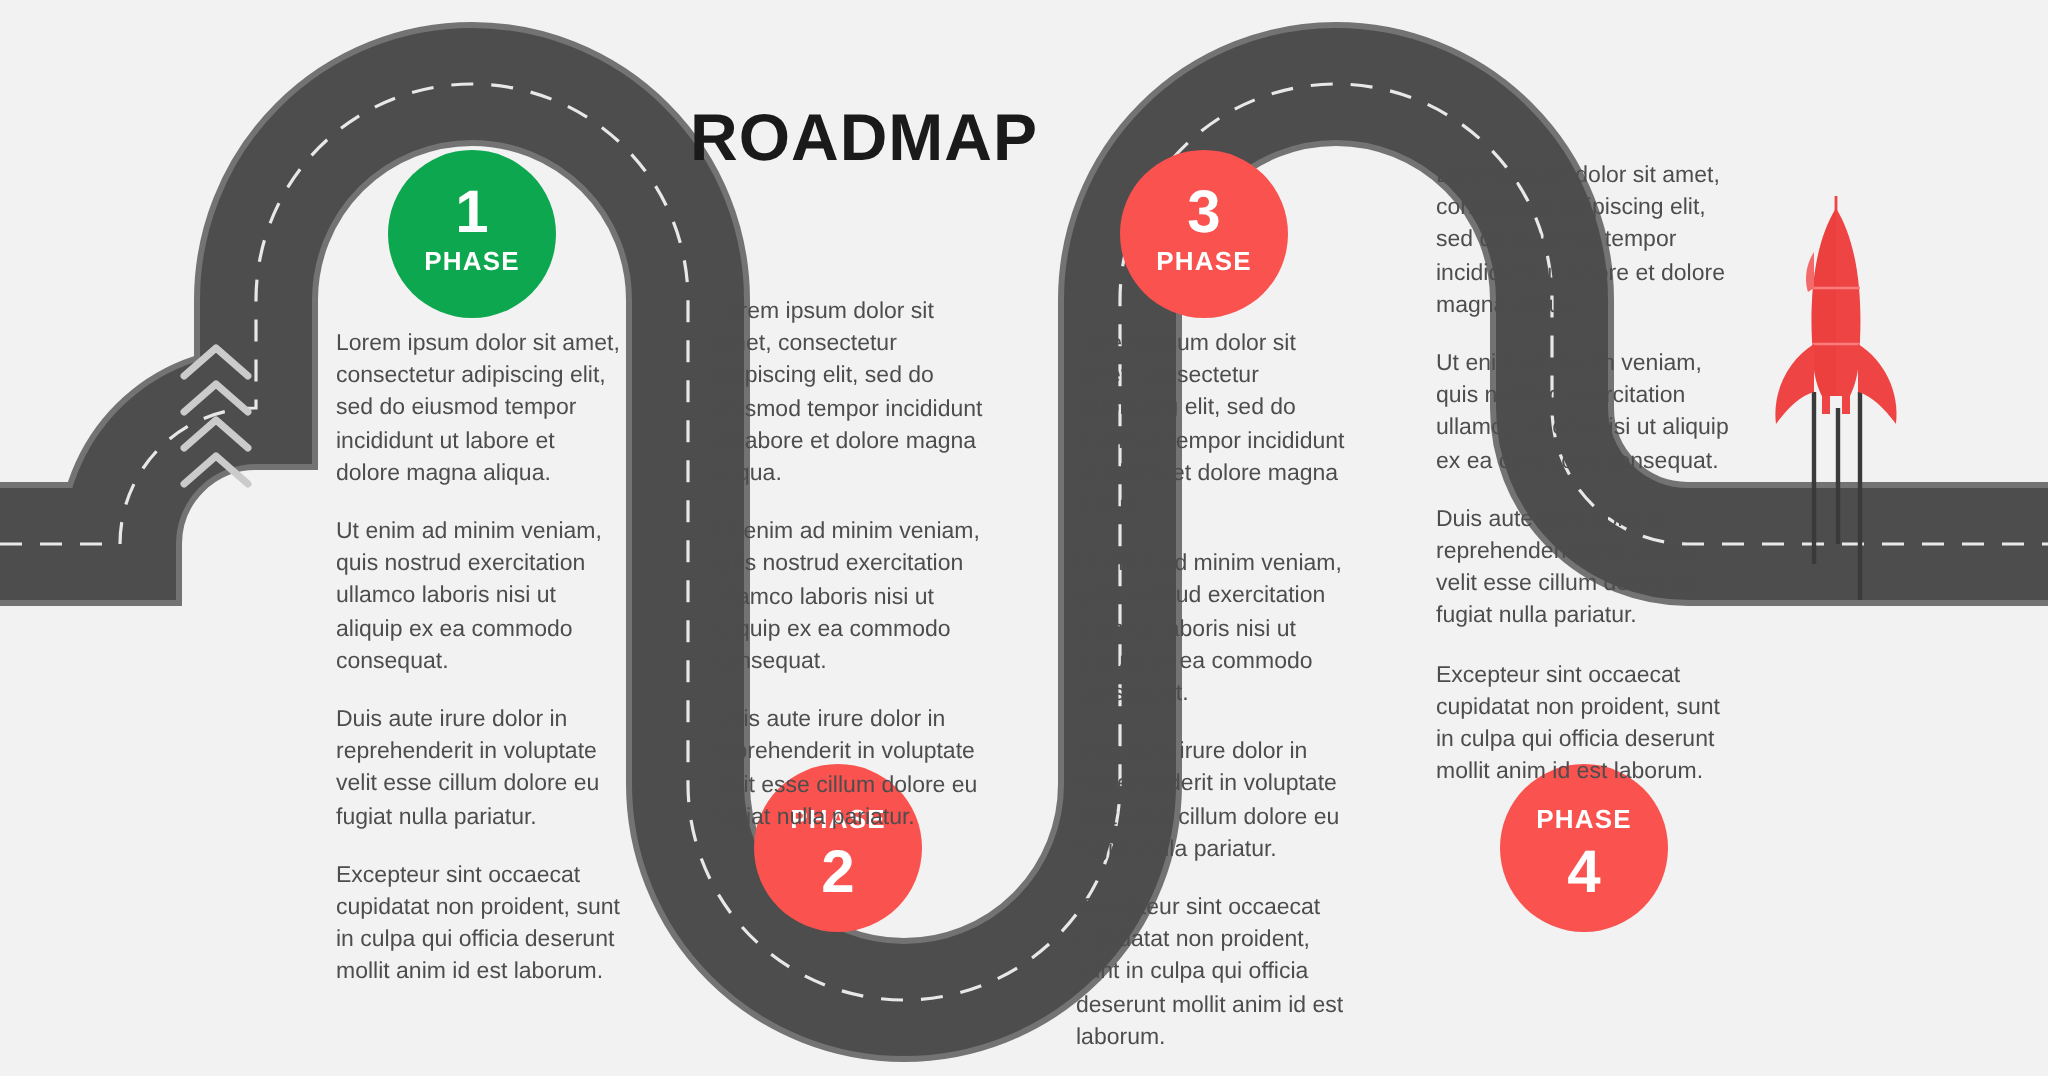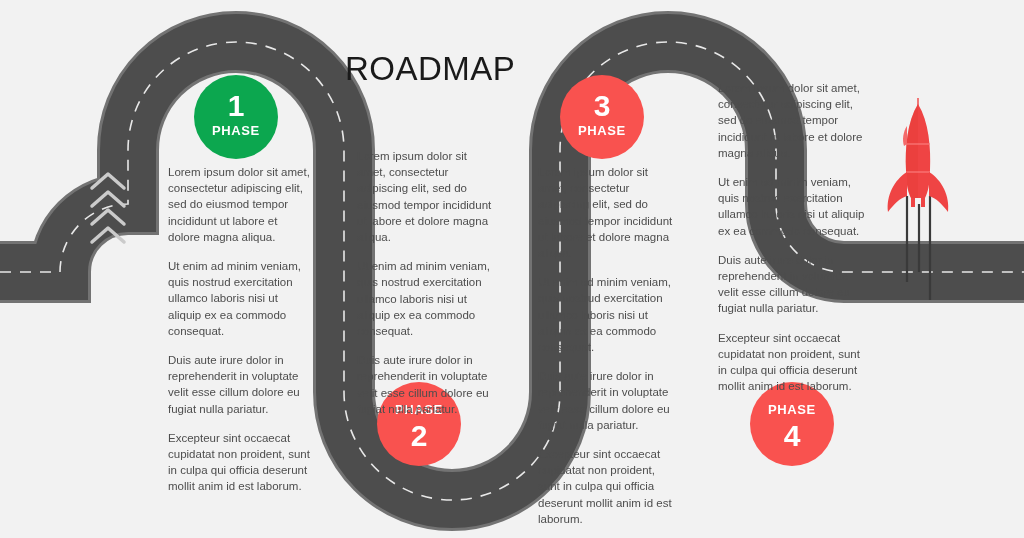--- a/index.html
+++ b/index.html
@@ -10,21 +10,21 @@
     overflow:hidden;
     position:relative;
   }
   #stage{position:absolute;inset:0;width:1024px;height:538px;}
   svg#roadmap{position:absolute;left:0;top:0;width:1024px;height:538px;}
 
   .title{
     position:absolute;
     left:345px; top:50px;
     font-size:33px;
-    font-weight:normal;
+    font-weight:bold;
     letter-spacing:0.5px;
     color:#1a1a1a;
     font-family:"Liberation Sans", sans-serif;
   }
 
   .textcol{
     position:absolute;
     color:#4d4d4d;
     font-size:11.5px;
     line-height:16.2px;

